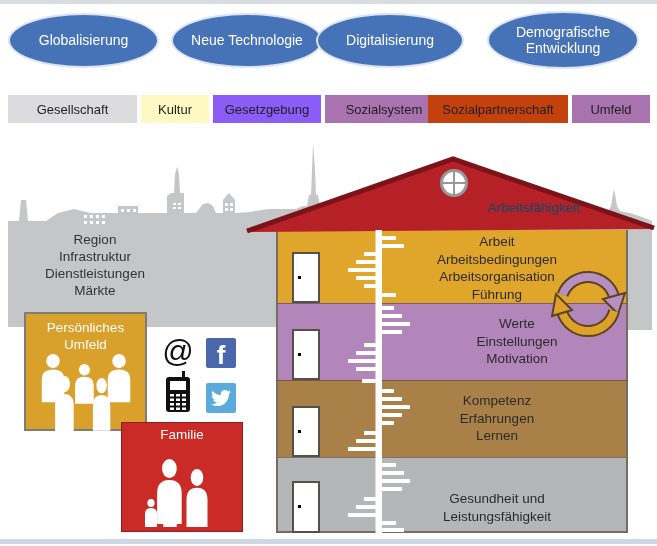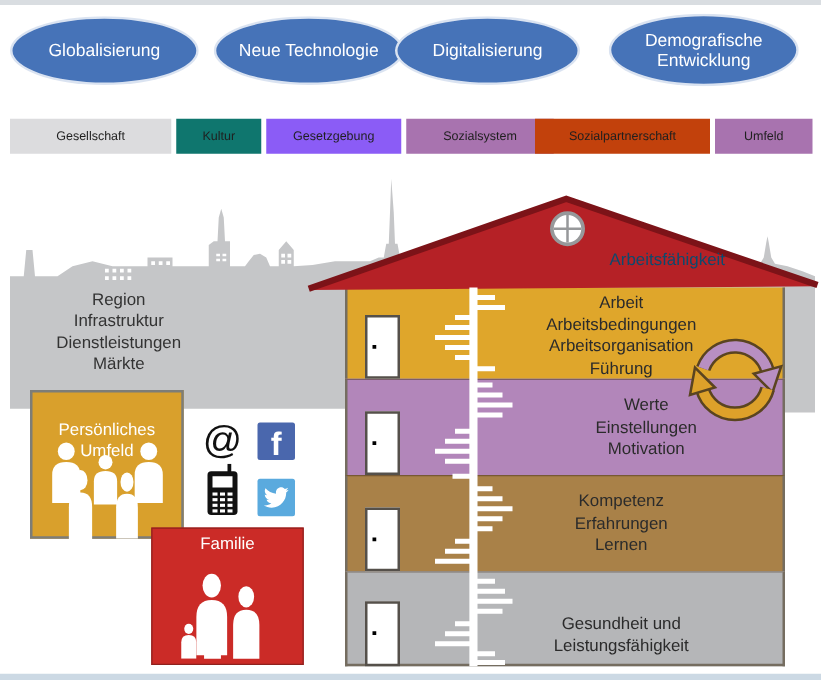--- a/index.html
+++ b/index.html
@@ -17,24 +17,24 @@
     justify-content:center;text-align:center;line-height:1.15;box-sizing:border-box;
   }
   .e1{left:8px;top:13px;width:151px;height:55px;}
   .e2{left:171px;top:13px;width:152px;height:55px;}
   .e3{left:316px;top:13px;width:148px;height:55px;}
   .e4{left:487px;top:11px;width:152px;height:58px;padding:0 16px;}
 
   
   .seg{
     position:absolute;top:95px;height:28px;display:flex;align-items:center;
-    justify-content:center;font-size:10px;color:#1f1f1f;
+    justify-content:center;font-size:13px;color:#1f1f1f;
   }
   .s1{left:8px;width:129px;background:#dcdcde;}
-  .s2{left:141px;width:68px;background:#0f766e;}
+  .s2{left:141px;width:68px;background:#fef9c3;}
   .s3{left:213px;width:108px;background:#8b5cf6;}
   .s4{left:325px;width:118px;background:#a873af;}
   .s5{left:428px;width:140px;background:#c2410c;}
   .s6{left:572px;width:78px;background:#a873af;}
 
   svg.layer{position:absolute;left:0;top:0;width:657px;height:546px;pointer-events:none;}
 
   .env-text{position:absolute;left:10px;top:231px;width:170px;text-align:center;
     font-size:13.5px;line-height:17px;color:#333;z-index:4;}
 
@@ -63,21 +63,21 @@
   .roof-window{position:absolute;left:440px;top:169px;width:28px;height:28px;
     border-radius:50%;background:#fff;border:3px solid #97989a;box-sizing:border-box;z-index:4;}
   .roof-window::before{content:"";position:absolute;left:0;right:0;top:50%;margin-top:-1px;
     height:2px;background:#97989a;}
   .roof-window::after{content:"";position:absolute;top:0;bottom:0;left:50%;margin-left:-1px;
     width:2px;background:#97989a;}
 
   
   .personal-box{position:absolute;left:24px;top:312px;width:123px;height:119px;
     background:#d9a02c;border:2px solid #7d7d78;box-sizing:border-box;z-index:5;
-    text-align:center;color:#fff;font-size:13.5px;line-height:17px;padding-top:21px;}
+    text-align:center;color:#fff;font-size:13.5px;line-height:17px;padding-top:5px;}
   .family-box{position:absolute;left:121px;top:422px;width:122px;height:110px;
     background:#cb2b27;border:1px solid #8e211e;box-sizing:border-box;z-index:6;
     text-align:center;color:#fff;font-size:13.5px;padding-top:4px;}
   .people-svg{position:absolute;left:6px;top:38px;}
   .family-svg{position:absolute;left:21px;top:32px;}
 
   
   .at-symbol{position:absolute;left:161px;top:334px;width:34px;height:36px;
     font-size:31px;color:#111;z-index:5;text-align:center;}
   .fb-icon{position:absolute;left:206px;top:338px;width:30px;height:30px;background:#4a67ad;

